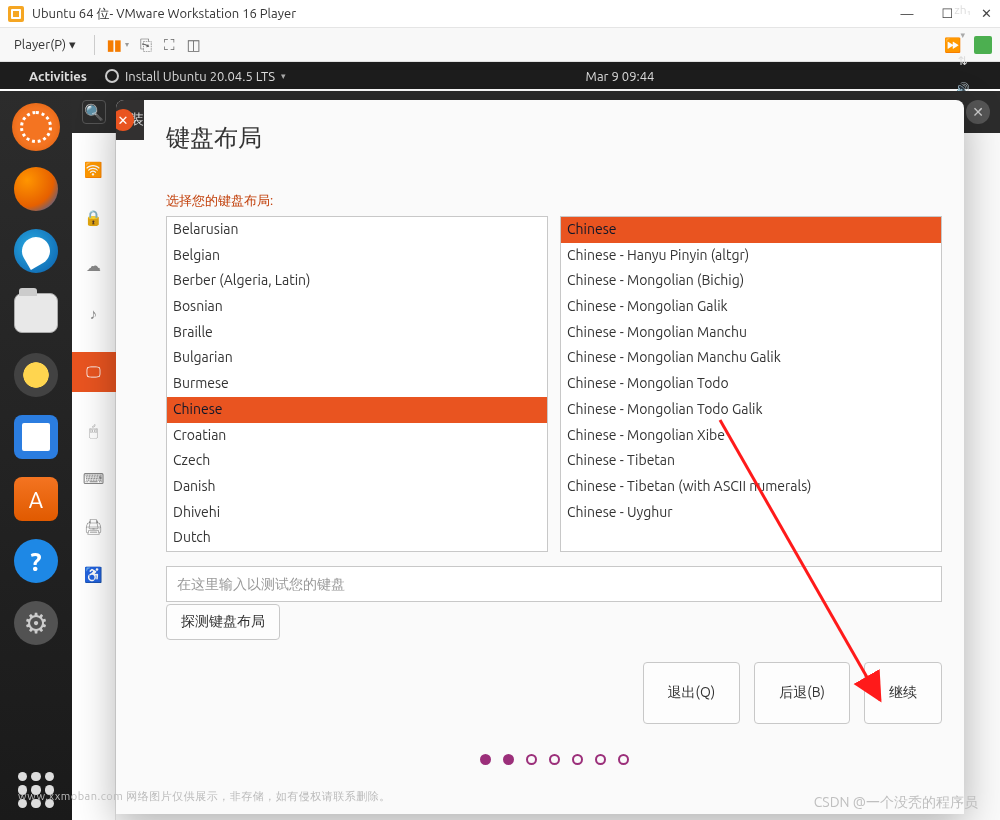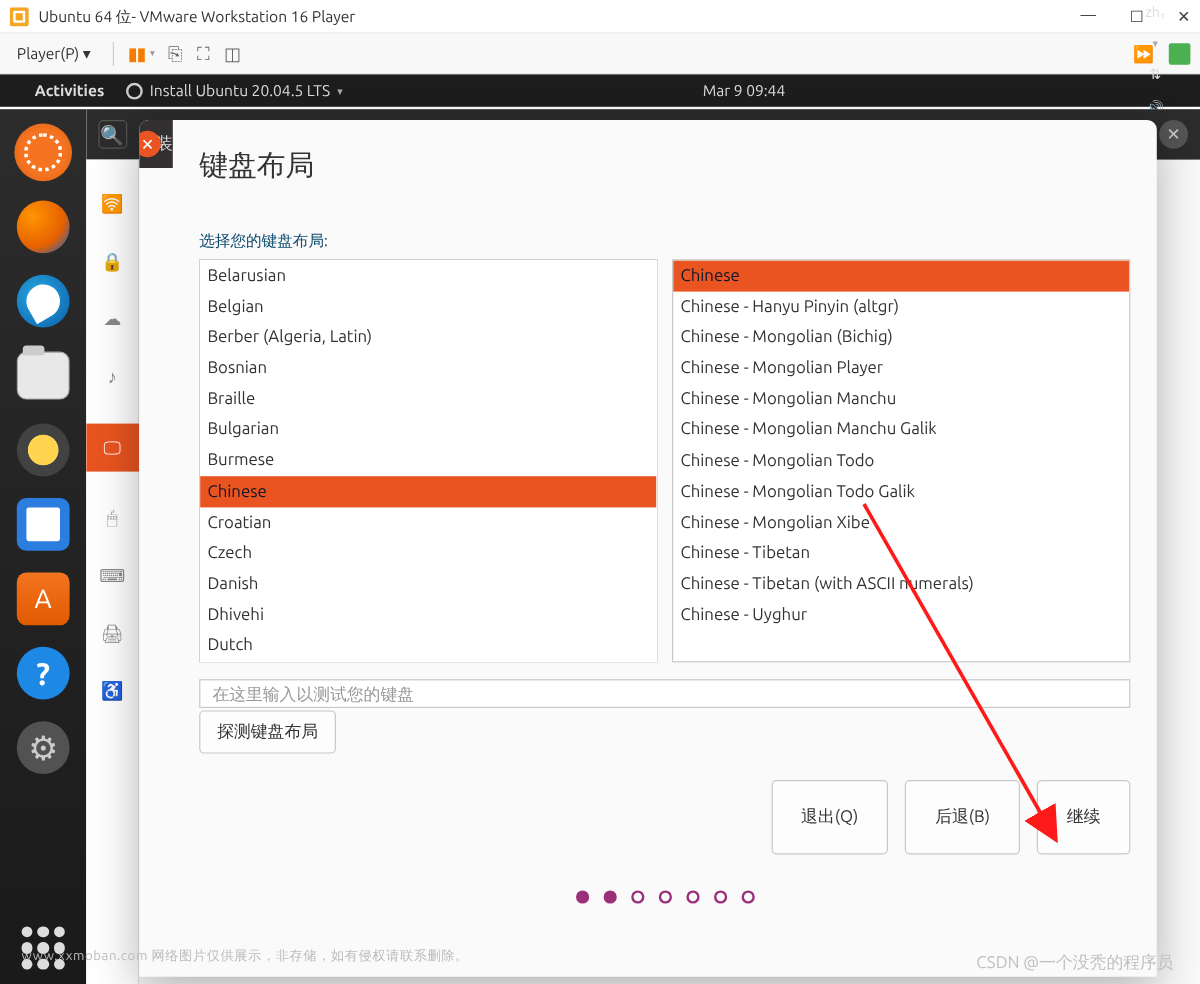--- a/index.html
+++ b/index.html
@@ -60,28 +60,28 @@
 .inner-sidebar { position: absolute; left: 0; top: 42px; width: 44px; bottom: 0; background: #fff; border-right: 1px solid #e5e5e5; display: flex; flex-direction: column; align-items: center; padding-top: 28px; gap: 30px; color: #888; font-size: 15px; }
 .inner-sidebar .active { background: #e95420; color: #fff; width: 44px; height: 40px; display: flex; align-items: center; justify-content: center; border-radius: 0; }
 
 
 .installer { position: absolute; left: 116px; top: 100px; right: 36px; bottom: 6px; background: #fafafa; border-radius: 8px 8px 0 0; box-shadow: 0 10px 40px rgba(0,0,0,.3); display: flex; flex-direction: row; overflow: hidden; }
 .inst-titlebar { height: 40px; background: #323030; color: #ddd; display: flex; align-items: center; justify-content: center; position: relative; font-size: 14px; }
 .inst-min { position: absolute; right: 44px; color: #ccc; }
 .inst-close { position: absolute; right: 10px; width: 22px; height: 22px; border-radius: 50%; background: #e95420; color: #fff; display: flex; align-items: center; justify-content: center; font-size: 13px; }
 .inst-body { flex: 1; padding: 22px 22px 10px; display: flex; flex-direction: column; }
 .inst-h1 { font-size: 24px; font-weight: 400; color: #333; margin-bottom: 38px; }
-.inst-label { font-size: 13px; color: #0c4a6e; margin-bottom: 6px; }
+.inst-label { font-size: 13px; color: #c2410c; margin-bottom: 6px; }
 .lists { display: flex; gap: 12px; height: 336px; }
 .listbox { flex: 1; border: 1px solid #c8c8c8; background: #fff; overflow-y: auto; font-size: 14px; color: #333; }
 .listbox .item { padding: 2px 6px; cursor: default; line-height: 1.55; }
 .listbox .item.selected { background: #e95420; color: #0f172a; }
 .listbox::-webkit-scrollbar { width: 10px; }
 .listbox::-webkit-scrollbar-thumb { background: #c4c4c4; border-radius: 5px; }
-.test-input { margin-top: 14px; width: 100%; height: 24px; border: 1px solid #c8c8c8; padding: 0 10px; font-size: 14px; color: #888; background: #fff; }
+.test-input { margin-top: 14px; width: 100%; height: 36px; border: 1px solid #c8c8c8; padding: 0 10px; font-size: 14px; color: #888; background: #fff; }
 .test-input::placeholder { color: #999; }
 .detect-btn { margin-top: 2px; padding: 8px 14px; border: 1px solid #c8c8c8; background: #fdfdfd; border-radius: 4px; font-size: 14px; color: #333; cursor: pointer; align-self: flex-start; }
 .btn-row { display: flex; justify-content: flex-end; gap: 14px; margin-top: 22px; }
 .btn { padding: 21px 24px; border: 1px solid #c8c8c8; background: #fdfdfd; border-radius: 4px; font-size: 14px; color: #333; cursor: pointer; }
 .pager { display: flex; justify-content: center; gap: 12px; margin-top: 30px; }
 .dot { width: 11px; height: 11px; border-radius: 50%; border: 2px solid #9b2f7a; }
 .dot.fill { background: #9b2f7a; }
 
 
 .arrow-svg { position: absolute; left: 0; top: 0; pointer-events: none; }
@@ -220,21 +220,21 @@
           <div class="item">Czech</div>
           <div class="item">Danish</div>
           <div class="item">Dhivehi</div>
           <div class="item">Dutch</div>
           <div class="item">Dzongkha</div>
         </div>
       <div class="listbox" id="right-list">
           <div class="item selected">Chinese</div>
           <div class="item">Chinese - Hanyu Pinyin (altgr)</div>
           <div class="item">Chinese - Mongolian (Bichig)</div>
-          <div class="item">Chinese - Mongolian Player</div>
+          <div class="item">Chinese - Mongolian Galik</div>
           <div class="item">Chinese - Mongolian Manchu</div>
           <div class="item">Chinese - Mongolian Manchu Galik</div>
           <div class="item">Chinese - Mongolian Todo</div>
           <div class="item">Chinese - Mongolian Todo Galik</div>
           <div class="item">Chinese - Mongolian Xibe</div>
           <div class="item">Chinese - Tibetan</div>
           <div class="item">Chinese - Tibetan (with ASCII numerals)</div>
           <div class="item">Chinese - Uyghur</div>
         </div>
     </div>

